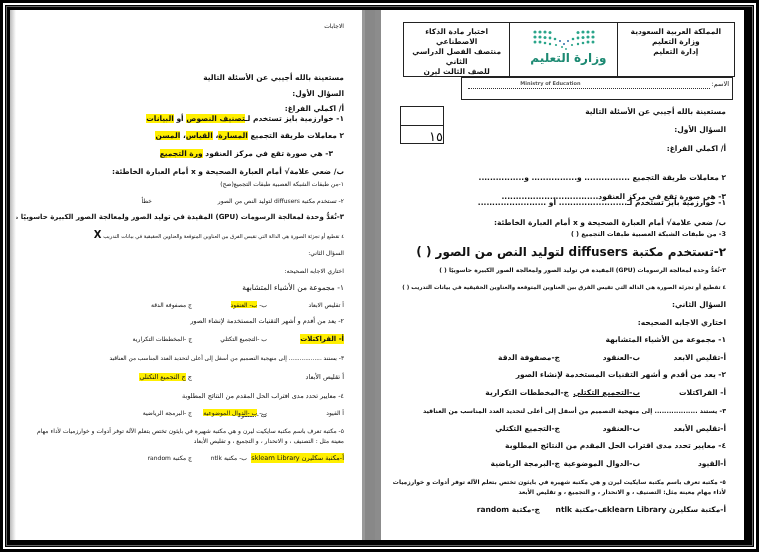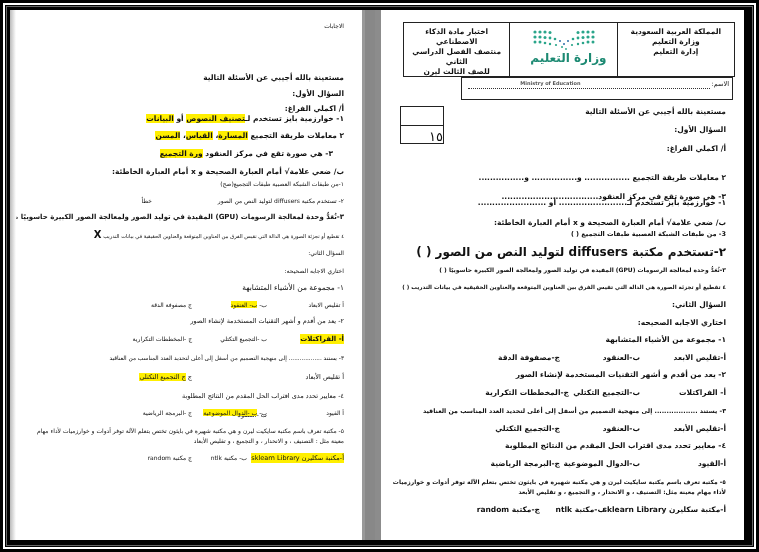--- a/index.html
+++ b/index.html
@@ -195,21 +195,21 @@
   <div class="line b" style="right:14px;top:290px;">السؤال الثاني:</div>
   <div class="line b" style="right:14px;top:308px;">اختاري الاجابه الصحيحه:</div>
 
   <div class="line b" style="right:14px;top:325px;">١- مجموعة من الأشياء المتشابهة</div>
   <div class="line b" style="right:14px;top:343px;">أ-تقليص الابعد</div>
   <div class="line b" style="right:100px;top:343px;">ب-العنقود</div>
   <div class="line b" style="right:180px;top:343px;">ج-مصفوفة الدقة</div>
 
   <div class="line b" style="right:14px;top:360px;">٢- يعد من أقدم و أشهر التقنيات المستخدمة لإنشاء الصور</div>
   <div class="line b" style="right:14px;top:378px;">أ- الفراكتلات</div>
-  <div class="line b" style="right:100px;top:378px;">ب-التجميع التكتلي</div>
+  <div class="line b" style="right:100px;top:378px;text-decoration:underline;">ب-التجميع التكتلي</div>
   <div class="line b" style="right:171px;top:378px;">ج-المخططات التكرارية</div>
 
   <div class="line b" style="right:14px;top:396px;font-size:6.3px;">٣- يستند .................. إلى منهجية التصميم من أسفل إلى أعلى لتحديد العدد المناسب من العناقيد</div>
   <div class="line b" style="right:14px;top:414px;">أ-تقليص الأبعد</div>
   <div class="line b" style="right:100px;top:414px;">ب-العنقود</div>
   <div class="line b" style="right:180px;top:414px;">ج-التجميع التكتلي</div>
 
   <div class="line b" style="right:14px;top:431px;">٤- معايير تحدد مدى اقتراب الحل المقدم من النتائج المطلوبة</div>
   <div class="line b" style="right:14px;top:449px;">أ-القيود</div>
   <div class="line b" style="right:100px;top:449px;">ب-الدوال الموضوعية</div>

